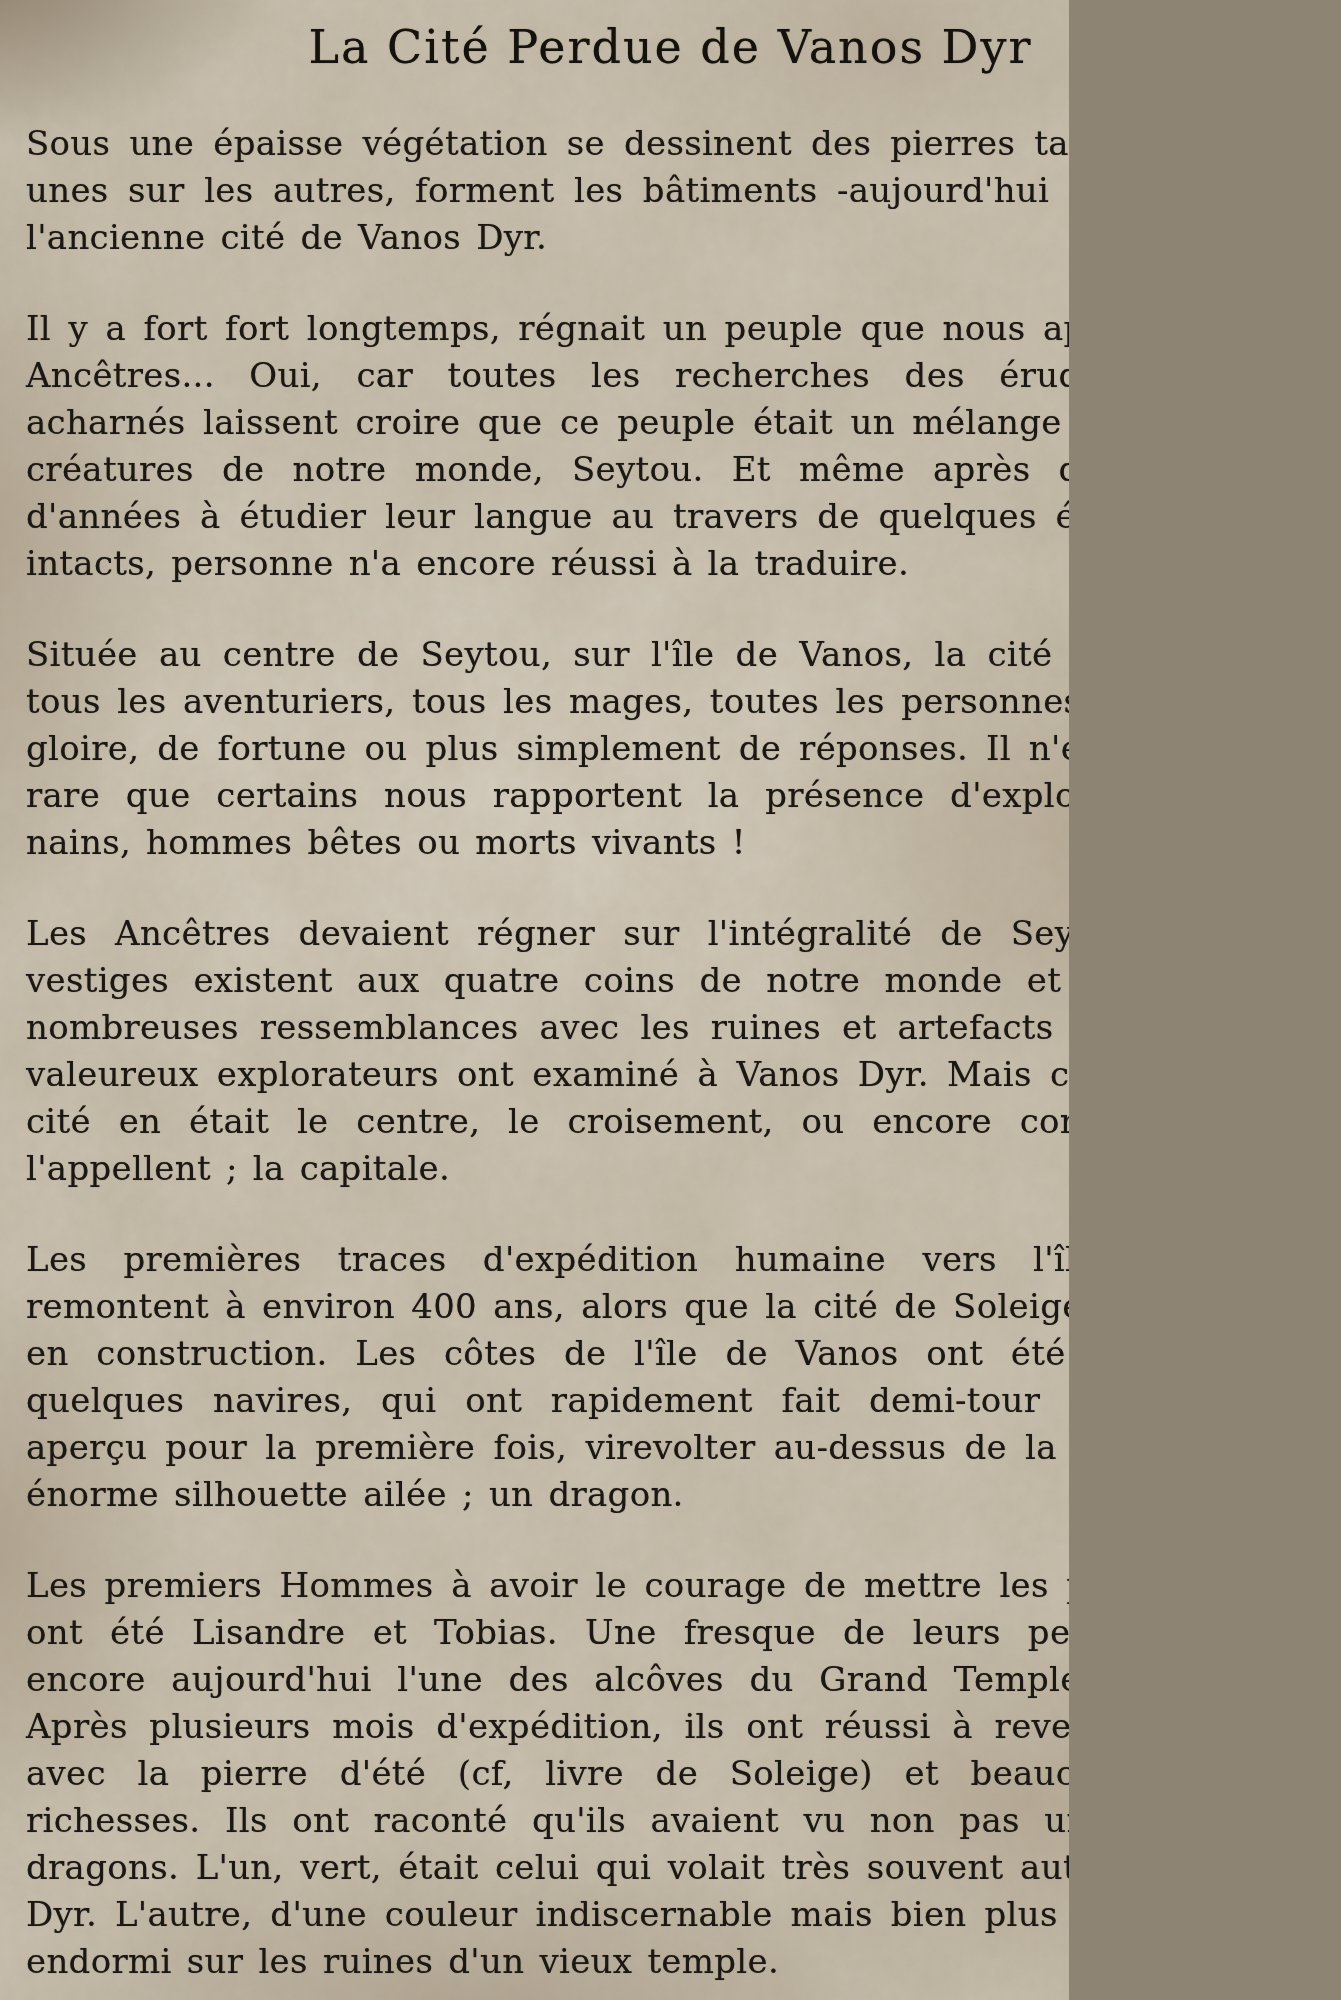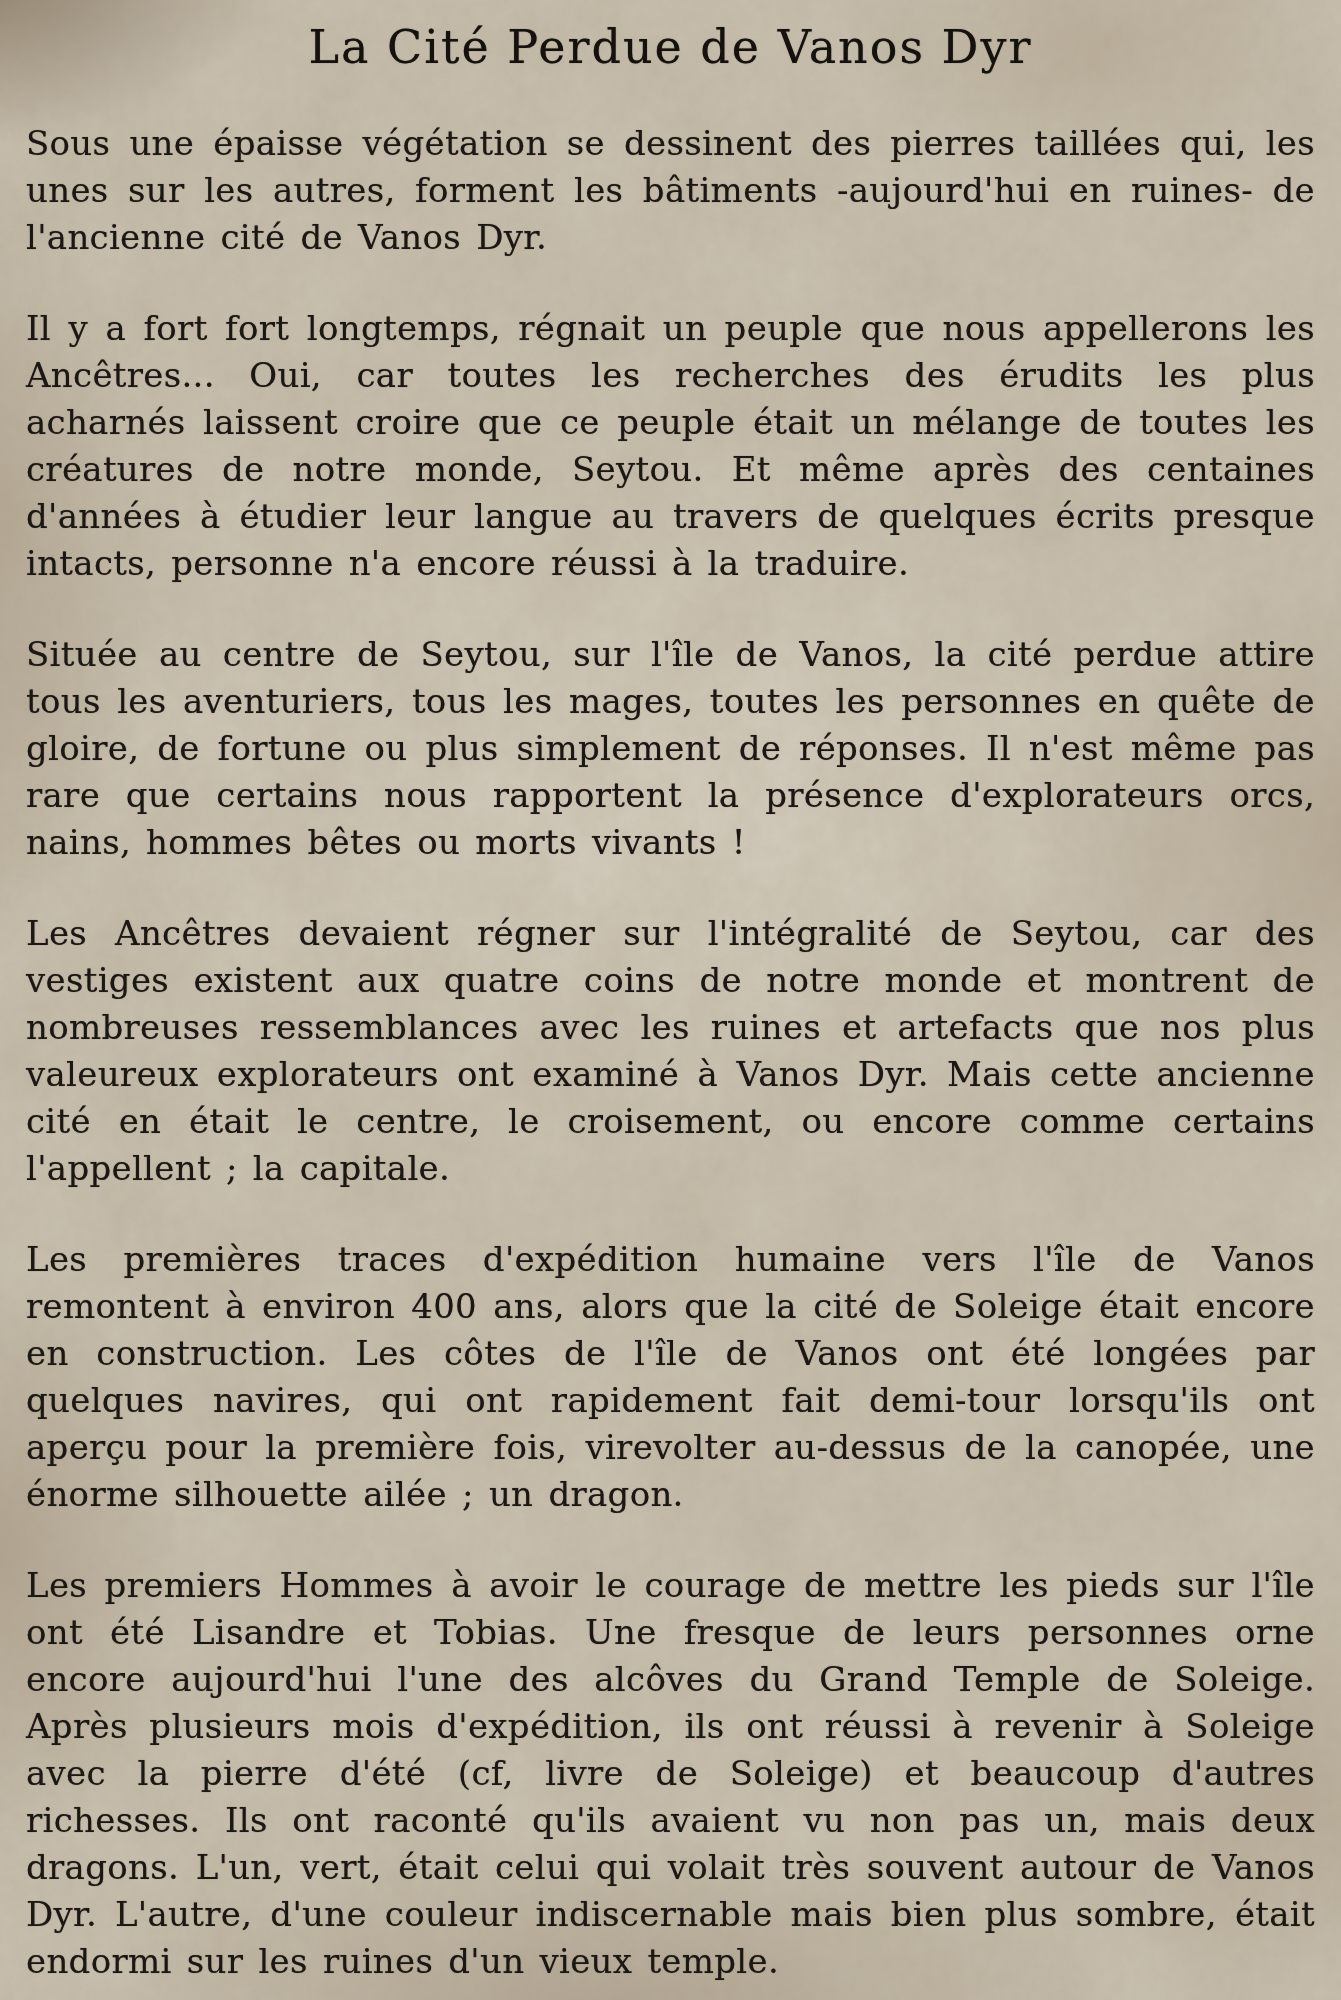--- a/index.html
+++ b/index.html
@@ -3,21 +3,21 @@
 <meta charset="utf-8">
 <title>La Cité Perdue de Vanos Dyr</title>
 <style>
   html, body {
     margin: 0;
     padding: 0;
     background: #8e8474;
   }
   .page {
     position: relative;
-    width: 1341px;
+    width: 1069px;
     height: 2000px;
     overflow: hidden;
     background-color: #cbc3b3;
     background-image:
       radial-gradient(ellipse 420px 260px at -2% -2%, rgba(70,52,30,0.55), rgba(70,52,30,0) 72%),
       radial-gradient(ellipse 300px 600px at -4% 28%, rgba(110,90,60,0.30), rgba(110,90,60,0) 70%),
       radial-gradient(ellipse 260px 420px at 0% 78%, rgba(110,90,60,0.28), rgba(110,90,60,0) 70%),
       radial-gradient(ellipse 520px 380px at 102% 42%, rgba(125,105,75,0.26), rgba(125,105,75,0) 70%),
       radial-gradient(ellipse 420px 300px at 96% 90%, rgba(120,100,70,0.22), rgba(120,100,70,0) 70%),
       radial-gradient(ellipse 360px 220px at 82% 2%, rgba(135,115,85,0.20), rgba(135,115,85,0) 70%),

